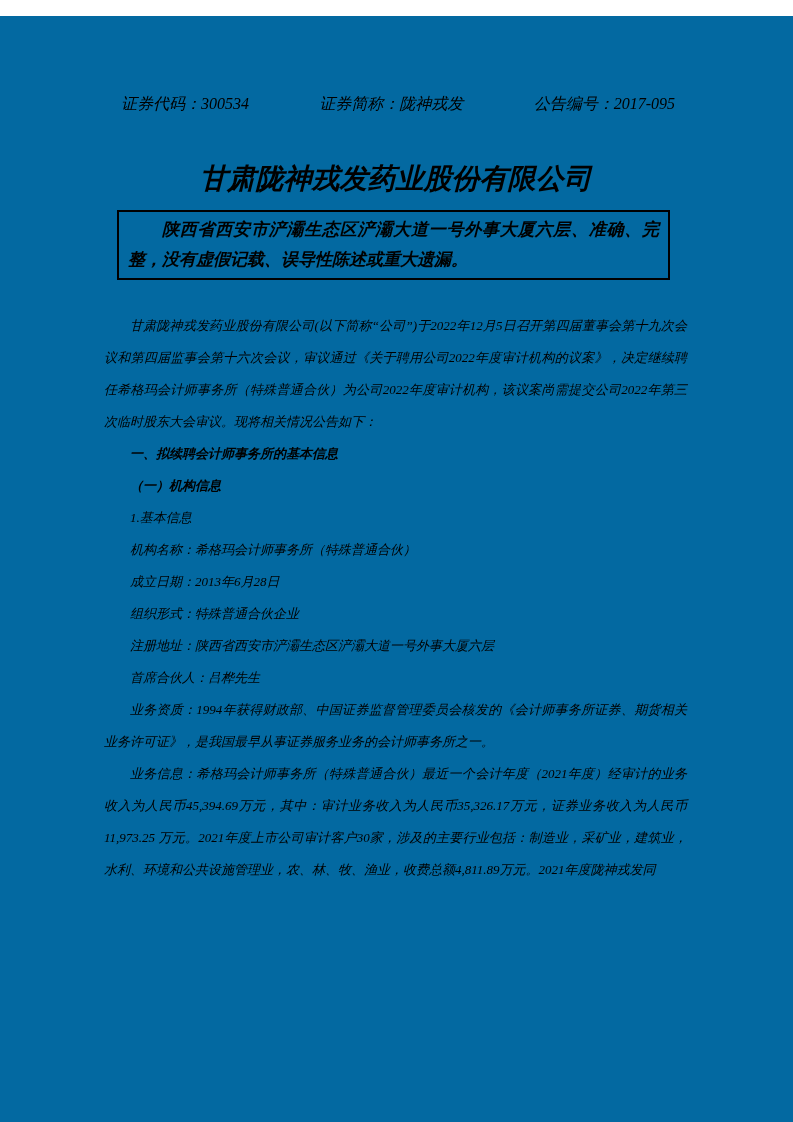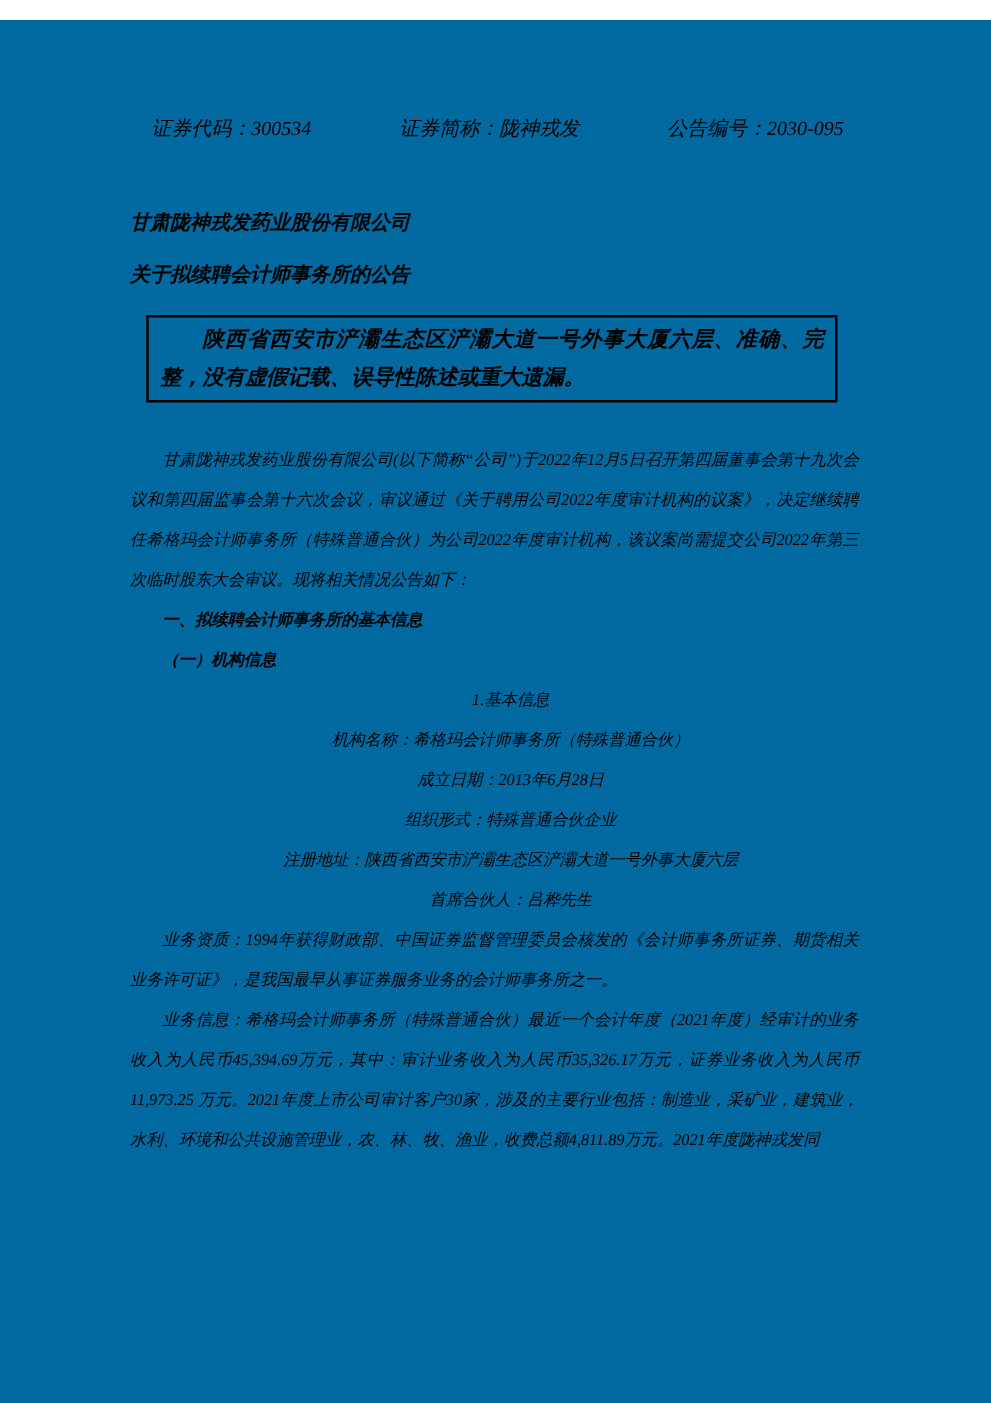--- a/index.html
+++ b/index.html
@@ -17,23 +17,23 @@
     font-style: italic;
   }
   .doc-header {
     display: flex;
     justify-content: space-between;
     font-size: 16px;
     line-height: 20px;
     padding: 0 12px 0 17px;
   }
   .doc-title {
-    text-align: left;
+    text-align: center;
     font-weight: bold;
-    font-size: 16px;
+    font-size: 28px;
     line-height: 42px;
     margin-top: 44px;
     font-family: "Liberation Sans", "DejaVu Sans", sans-serif;
   }
   .disclaimer-box {
     border: 2px solid #000000;
     margin: 10px 17px 0 13px;
     padding: 3px 9px;
     font-weight: bold;
     font-size: 17px;
@@ -54,37 +54,35 @@
   }
   .heading {
     margin: 0;
     text-indent: 2em;
     font-weight: bold;
     font-family: "Liberation Sans", "DejaVu Sans", sans-serif;
   }
   .info-line {
     margin: 0;
     text-indent: 2em;
-    text-align: center;
   }
 </style>
 </head>
 <body>
 
 <div class="page">
 
   <div class="doc-header">
     <span>证券代码：300534</span>
     <span>证券简称：陇神戎发</span>
-    <span>公告编号：2030-095</span>
+    <span>公告编号：2017-095</span>
   </div>
 
   <div class="doc-title">
     <div>甘肃陇神戎发药业股份有限公司</div>
-    <div>关于拟续聘会计师事务所的公告</div>
   </div>
 
   <div class="disclaimer-box">
     <span>陕西省西安市浐灞生态区浐灞大道一号外事大厦六层、准确、完整，没有虚假记载、误导性陈述或重大遗漏。</span>
   </div>
 
   <div class="body-text">
     <p class="para">甘肃陇神戎发药业股份有限公司(以下简称“公司”)于2022年12月5日召开第四届董事会第十九次会议和第四届监事会第十六次会议，审议通过《关于聘用公司2022年度审计机构的议案》，决定继续聘任希格玛会计师事务所（特殊普通合伙）为公司2022年度审计机构，该议案尚需提交公司2022年第三次临时股东大会审议。现将相关情况公告如下：</p>
     <p class="heading">一、拟续聘会计师事务所的基本信息</p>
     <p class="heading">（一）机构信息</p>

